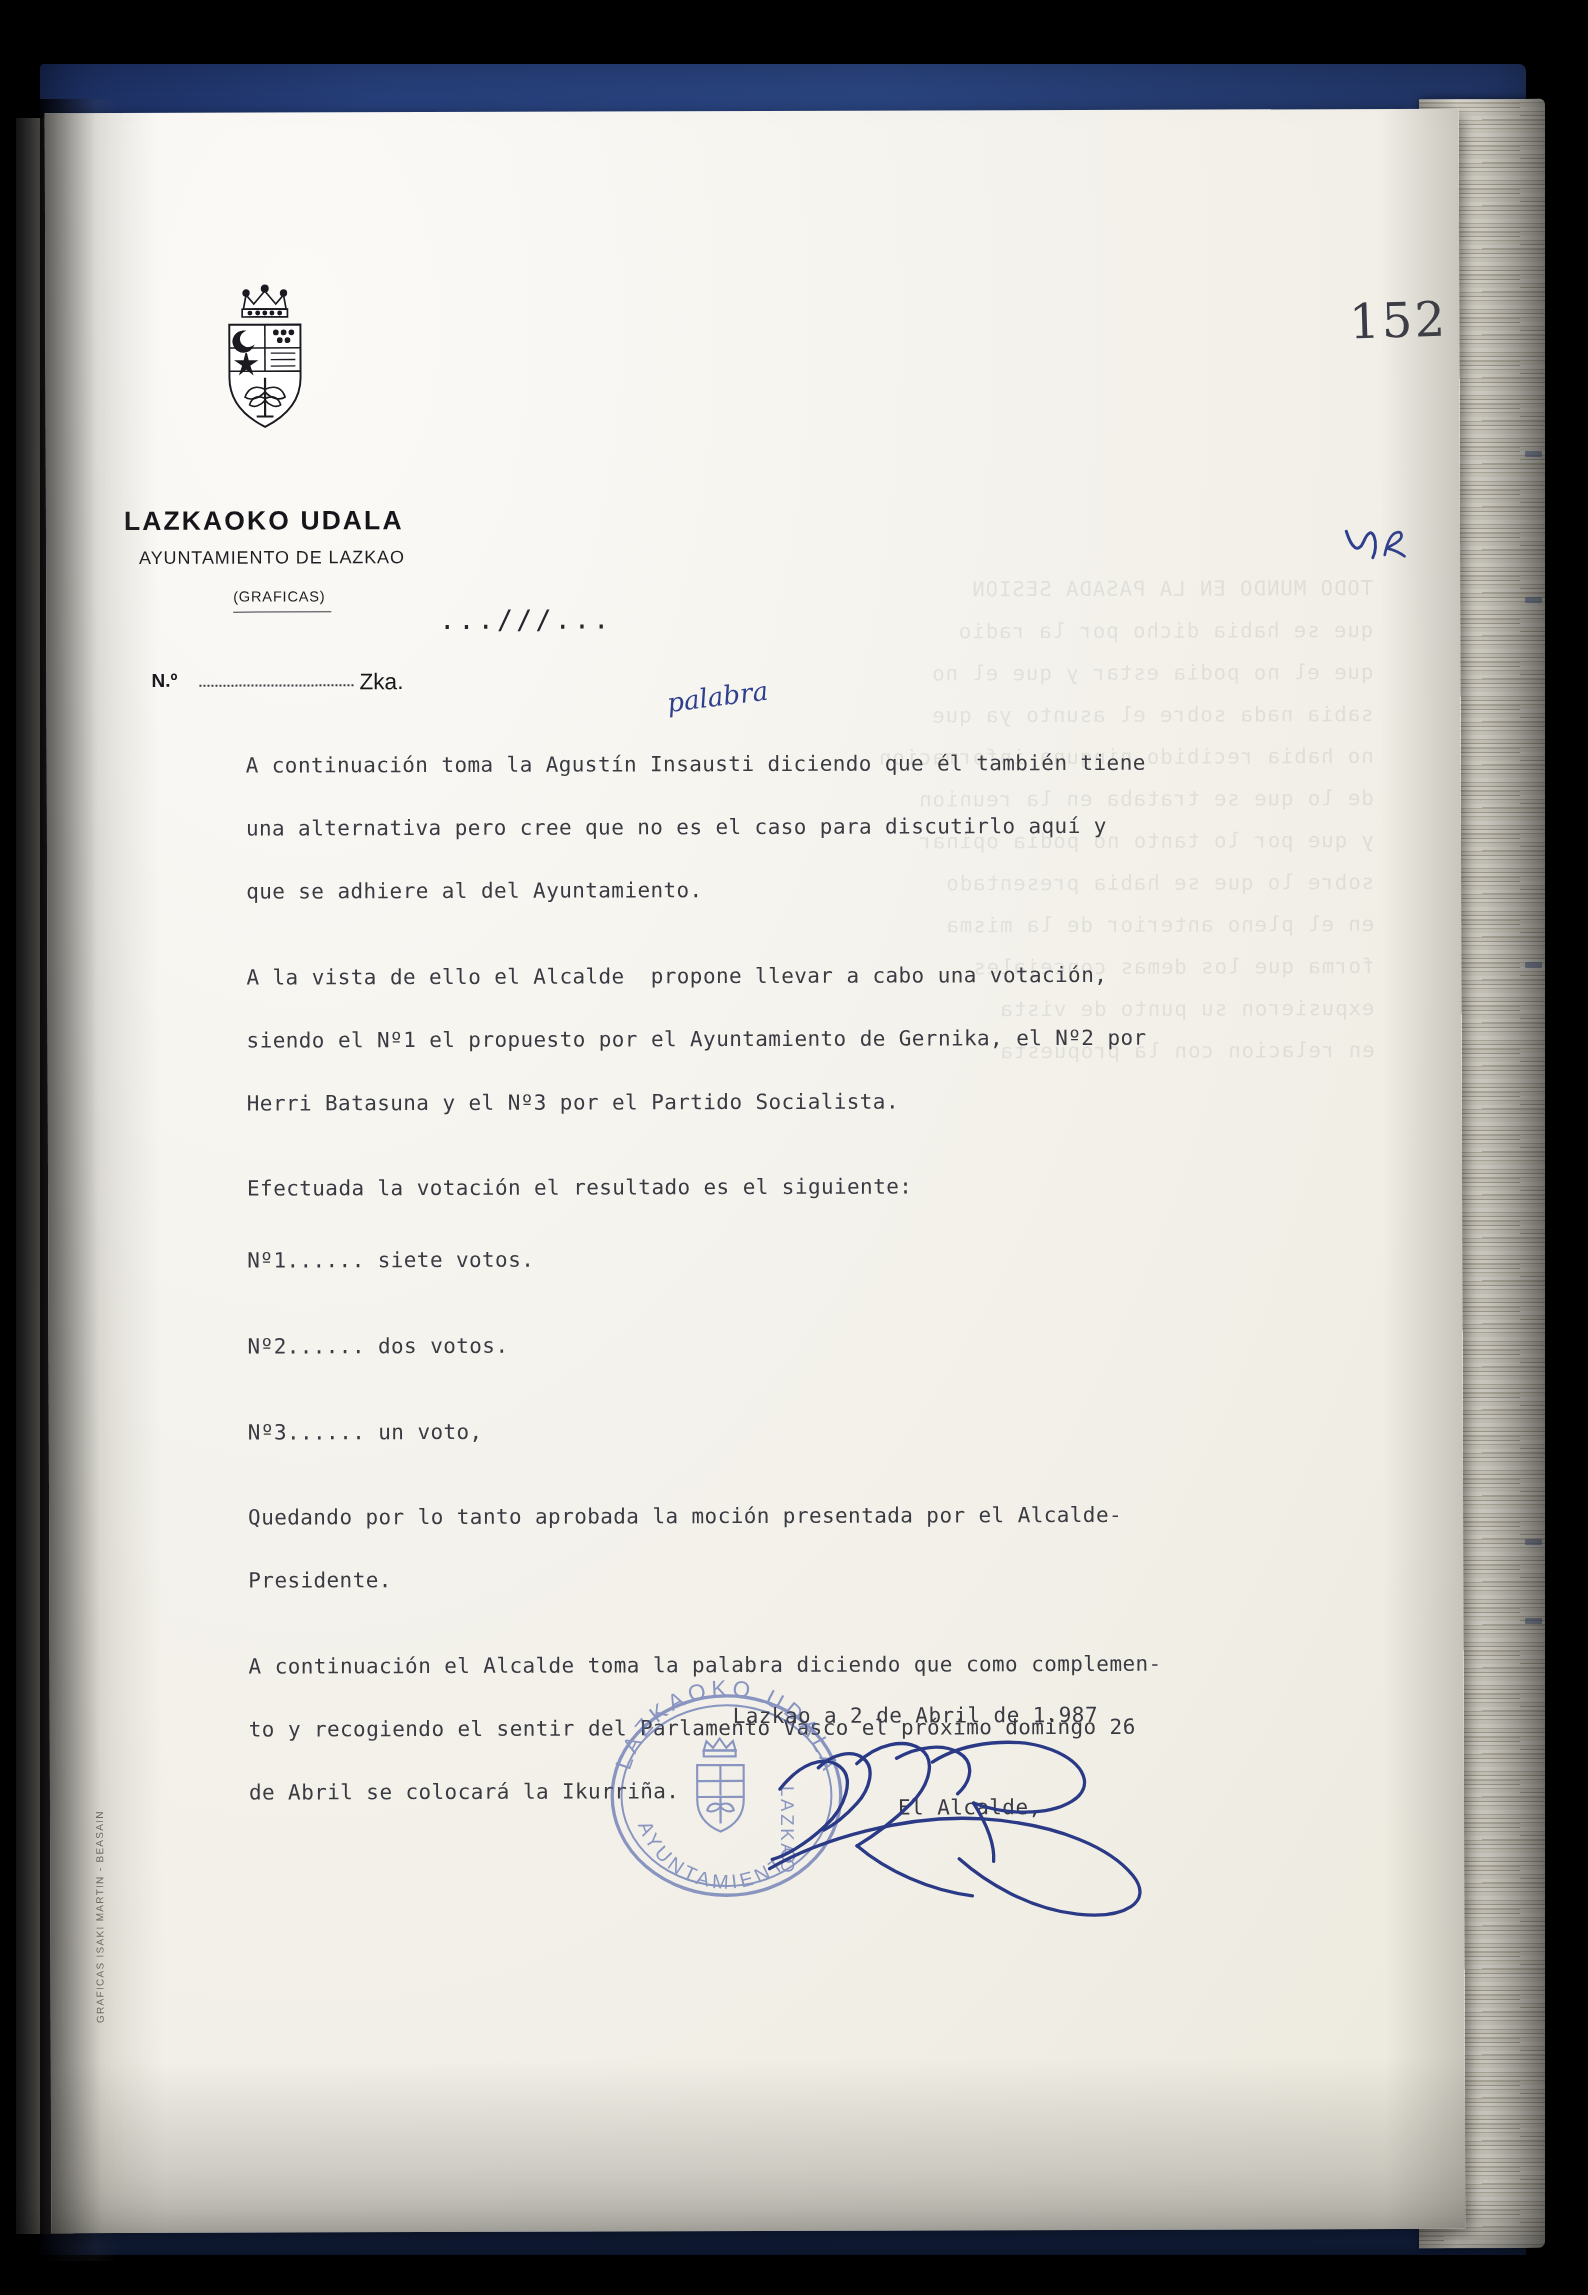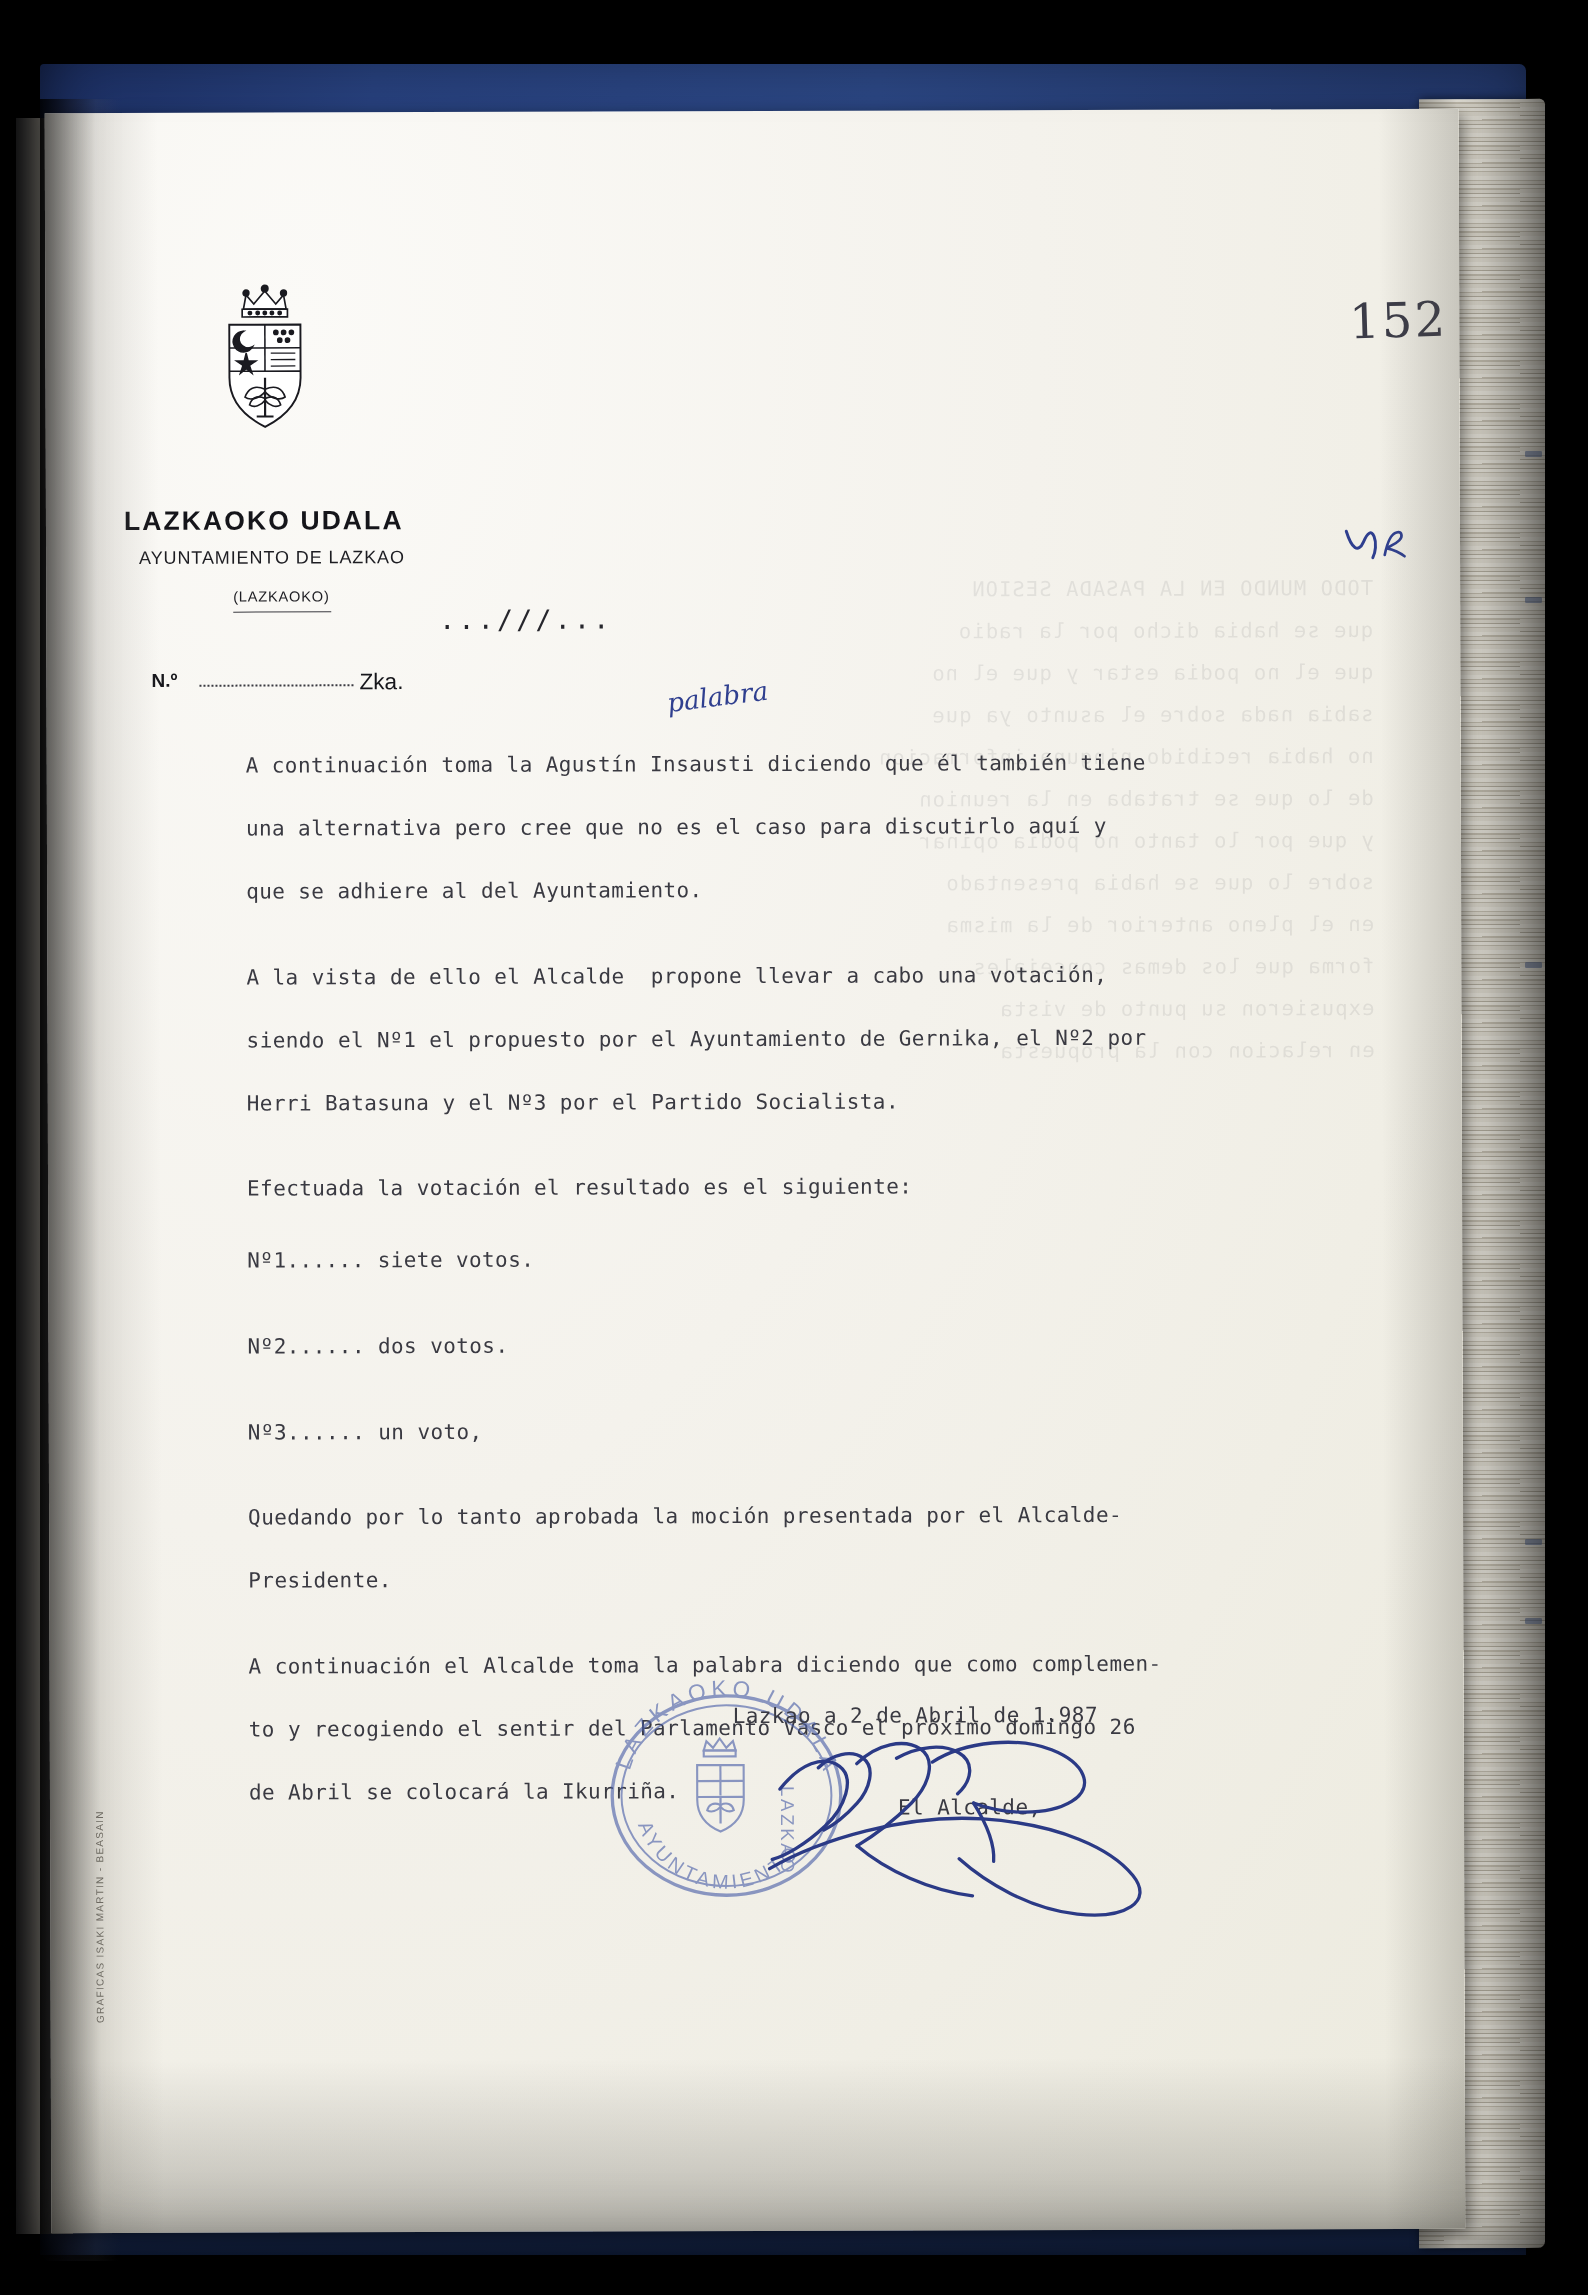--- a/index.html
+++ b/index.html
@@ -422,21 +422,21 @@
         <path d="M75 168 C58 160 48 168 44 180 C52 186 66 182 75 172" fill="none" stroke="#1a1a20" stroke-width="2.6"></path>
         <path d="M75 168 C92 160 102 168 106 180 C98 186 84 182 75 172" fill="none" stroke="#1a1a20" stroke-width="2.6"></path>
         <path d="M75 182 C62 176 54 182 51 192 C58 197 69 193 75 185" fill="none" stroke="#1a1a20" stroke-width="2.6"></path>
         <path d="M75 182 C88 176 96 182 99 192 C92 197 81 193 75 185" fill="none" stroke="#1a1a20" stroke-width="2.6"></path>
         <path d="M62 210 H88" stroke="#1a1a20" stroke-width="3"></path>
       </svg>
     </div>
 
     <div class="org-name">LAZKAOKO UDALA</div>
     <div class="org-sub">AYUNTAMIENTO DE LAZKAO</div>
-    <div class="org-prov">(LAZKAOKO)</div>
+    <div class="org-prov">(GRAFICAS)</div>
     <div class="org-prov-underline"></div>
     <div class="dots-slashes">...///...</div>
 
     <div class="num-label">N.º</div>
     <div class="num-dots"></div>
     <div class="num-zka">Zka.</div>
 
     <div class="folio">152</div>
 
     <div class="pen-mark-top">

